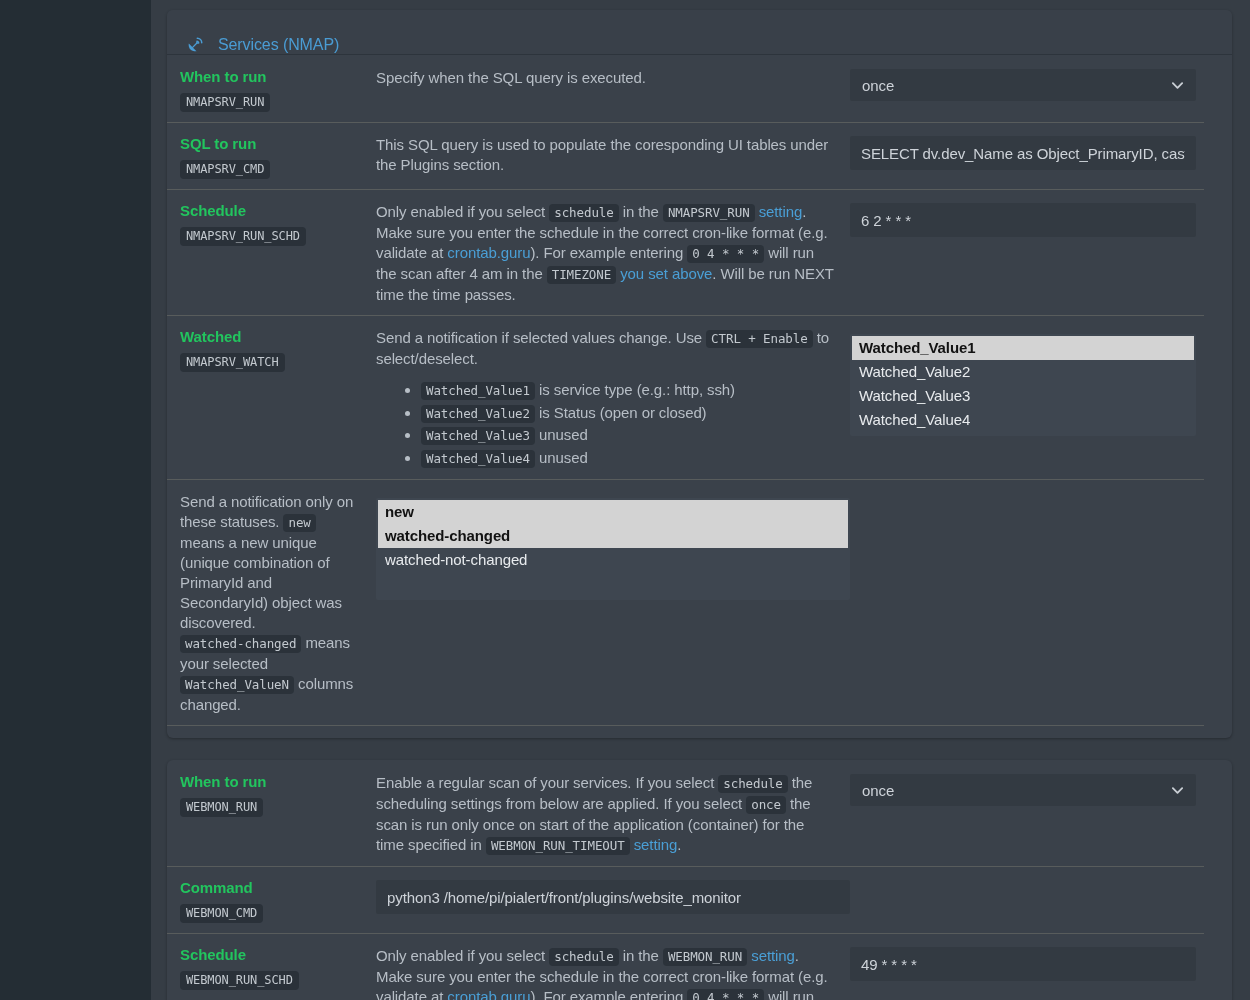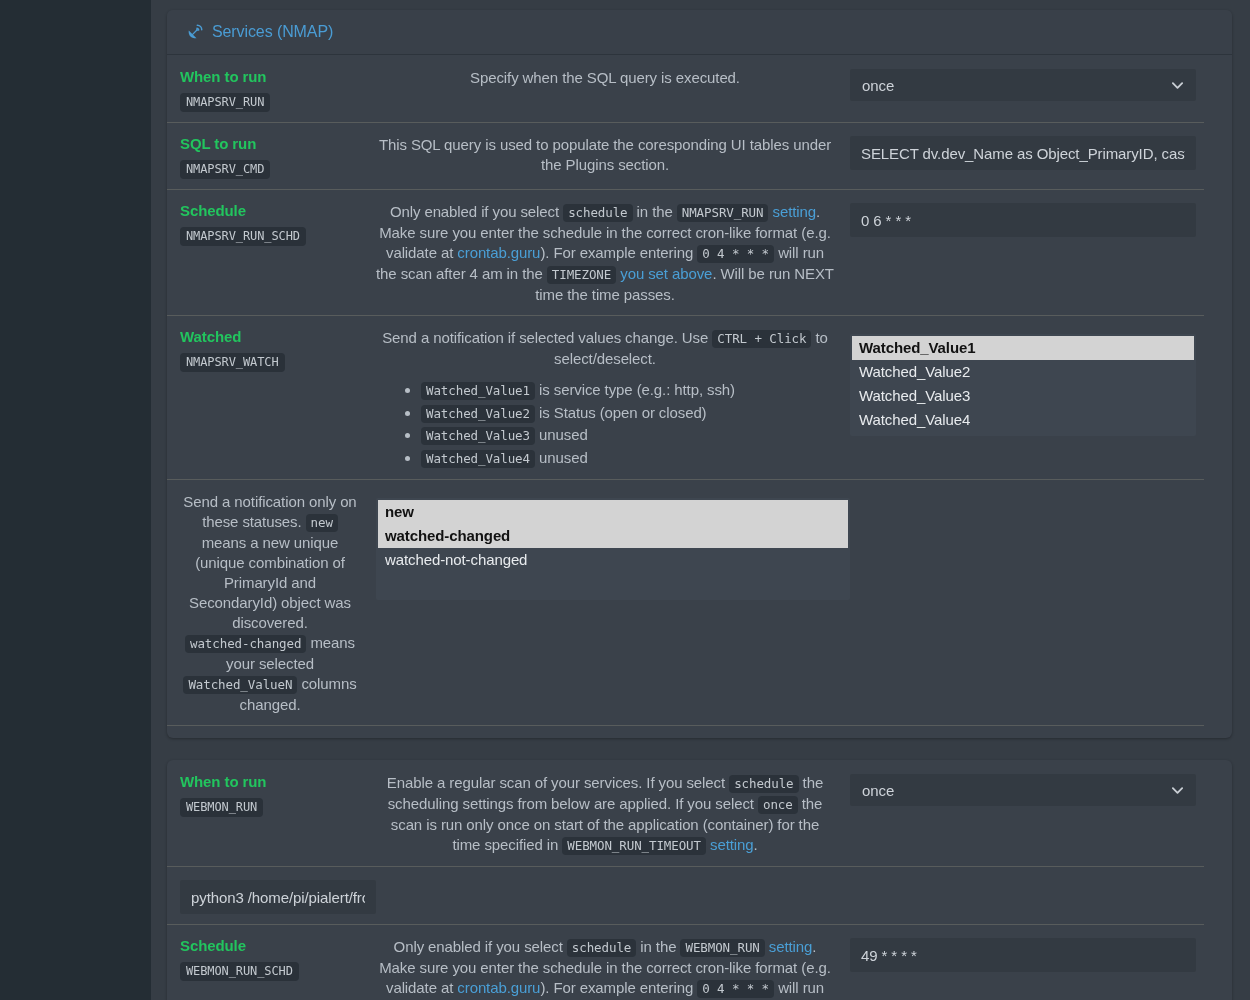--- a/index.html
+++ b/index.html
@@ -8,33 +8,33 @@
     background:#363d45;
     font-family:"Liberation Sans",sans-serif;font-size:15px;
     letter-spacing:-0.1px;
   }
   :root{
     --accent:#4a9cd4;--link:#4a9fd6;
   }
   .sidebar{position:absolute;left:0;top:0;width:151px;height:1000px;background:#242d34;}
   .main{position:absolute;left:151px;top:0;width:1099px;padding:10px 18px 0 16px;box-sizing:border-box;}
   .card{background:#3a414a;border-radius:6px;overflow:hidden;margin-bottom:22px;box-shadow:0 1px 3px rgba(0,0,0,.3);}
-  .card-head{display:flex;align-items:center;gap:9px;height:45px;padding:0 19px;background:#394049;border-bottom:1px solid #2d343c;box-sizing:border-box;}
+  .card-head{display:flex;align-items:flex-end;gap:15px;height:45px;padding:0 19px;background:#394049;border-bottom:1px solid #2d343c;box-sizing:border-box;}
   .card-title{font-size:16px;font-weight:400;color:var(--accent);margin:0;}
   .icn{display:inline-flex;align-items:center;color:var(--accent);}
   .row{display:grid;grid-template-columns:196px 1fr 346px;padding:12px 36px 10px 13px;position:relative;}
   .row.has-divider::before{content:"";position:absolute;top:0;left:0;right:28px;height:1px;background:#75786e;opacity:.5;}
   .card-foot{height:13px;position:relative;}
   .card-foot::before{content:"";position:absolute;top:0;left:0;right:28px;height:1px;background:#75786e;opacity:.5;}
   .cell-left{padding-right:14px;}
   .setting-name{font-weight:700;color:#22c55e;line-height:19px;}
   .chip{display:inline-block;margin-top:7px;background:#2a3139;color:#c3c9cf;
     font-family:"DejaVu Sans Mono",monospace;font-size:12px;padding:2px 6px 3px;border-radius:4px;}
   .cell-mid{padding-right:16px;}
-  .desc{color:#b7bec6;line-height:20px;margin:0;padding-top:1px;text-align:center;}
+  .desc{color:#b7bec6;line-height:20px;margin:0;padding-top:1px;}
   .desc .code, .bullets .code{background:#2b323a;color:#c3c9cf;font-family:"DejaVu Sans Mono",monospace;
     font-size:12.5px;padding:1px 5px 2px;border-radius:4px;white-space:nowrap;}
   .desc .lnk{color:var(--link);text-decoration:none;cursor:pointer;}
   .bullets{margin:10px 0 0;padding-left:45px;color:#b7bec6;}
   .bullets li{line-height:21.5px;}
   .cell-right{padding-top:2px;}
   .select{height:32px;background:#333a42;border-radius:2px;display:flex;align-items:center;
     padding:0 12px;color:#ced3d9;cursor:pointer;}
   .select .chev{margin-left:auto;display:flex;color:#c9ced4;}
   .tinput{height:34px;background:#333a42;border-radius:2px;display:flex;align-items:center;
@@ -90,28 +90,28 @@
           </div>
         </div>
       </div>
       <div class="row has-divider">
         <div class="cell-left"><div class="setting-name">Schedule</div><span class="chip">NMAPSRV_RUN_SCHD</span></div>
         <div class="cell-mid">
           <p class="desc"><span>Only enabled if you select </span><span class="code">schedule</span><span> in the </span><span class="code">NMAPSRV_RUN</span><span> </span><a class="lnk">setting</a><span>. Make sure you enter the schedule in the correct cron-like format (e.g. validate at </span><a class="lnk">crontab.guru</a><span>). For example entering </span><span class="code">0 4 * * *</span><span> will run the scan after 4 am in the </span><span class="code">TIMEZONE</span><span> </span><a class="lnk">you set above</a><span>. Will be run NEXT time the time passes.</span></p>
         </div>
         <div class="cell-right">
           <div class="tinput">
-            <span>0 6 * * *</span>
+            <span>6 2 * * *</span>
           </div>
         </div>
       </div>
       <div class="row has-divider">
         <div class="cell-left"><div class="setting-name">Watched</div><span class="chip">NMAPSRV_WATCH</span></div>
         <div class="cell-mid">
-          <p class="desc"><span>Send a notification if selected values change. Use </span><span class="code">CTRL + Click</span><span> to select/deselect.</span></p>
+          <p class="desc"><span>Send a notification if selected values change. Use </span><span class="code">CTRL + Enable</span><span> to select/deselect.</span></p>
           <ul class="bullets">
             <li><span class="code">Watched_Value1</span><span> is service type (e.g.: http, ssh)</span></li>
             <li><span class="code">Watched_Value2</span><span> is Status (open or closed)</span></li>
             <li><span class="code">Watched_Value3</span><span> unused</span></li>
             <li><span class="code">Watched_Value4</span><span> unused</span></li>
           </ul>
         </div>
         <div class="cell-right">
           <div class="listbox">
             <div class="opt selected">Watched_Value1</div>
@@ -146,20 +146,21 @@
             <span>once</span>
             <span class="icn chev">
               <svg width="13" height="9" viewBox="0 0 14 9">
                 <path d="M2 2l5 5 5-5" fill="none" stroke="currentColor" stroke-width="2" stroke-linecap="round" stroke-linejoin="round"></path>
               </svg>
             </span>
           </div>
         </div>
       </div>
       <div class="row has-divider">
+        <div class="cell-left"><div class="setting-name">Command</div><span class="chip">WEBMON_CMD</span></div>
         <div class="cell-right">
           <div class="tinput">
             <span>python3 /home/pi/pialert/front/plugins/website_monitor</span>
           </div>
         </div>
       </div>
       <div class="row has-divider">
         <div class="cell-left"><div class="setting-name">Schedule</div><span class="chip">WEBMON_RUN_SCHD</span></div>
         <div class="cell-mid">
           <p class="desc"><span>Only enabled if you select </span><span class="code">schedule</span><span> in the </span><span class="code">WEBMON_RUN</span><span> </span><a class="lnk">setting</a><span>. Make sure you enter the schedule in the correct cron-like format (e.g. validate at </span><a class="lnk">crontab.guru</a><span>). For example entering </span><span class="code">0 4 * * *</span><span> will run the scan after 4 am in the </span><span class="code">TIMEZONE</span><span> </span><a class="lnk">you set above</a><span>. Will be run NEXT time the time passes.</span></p>

